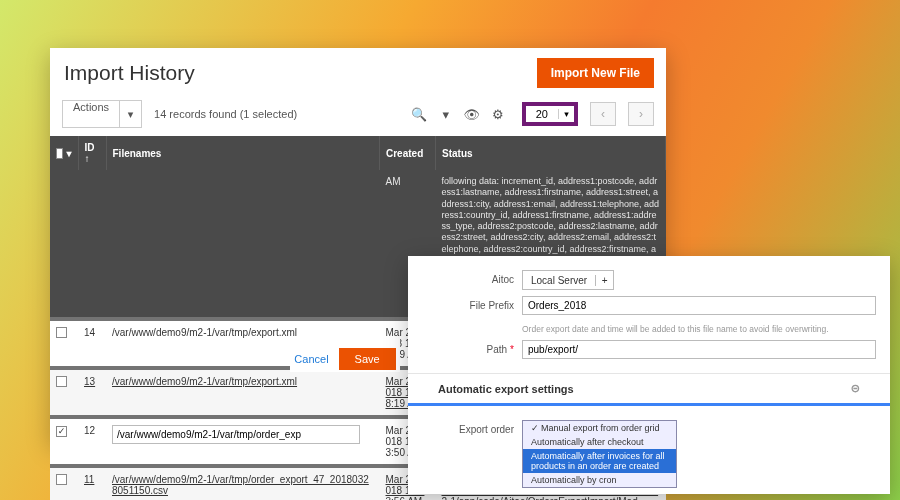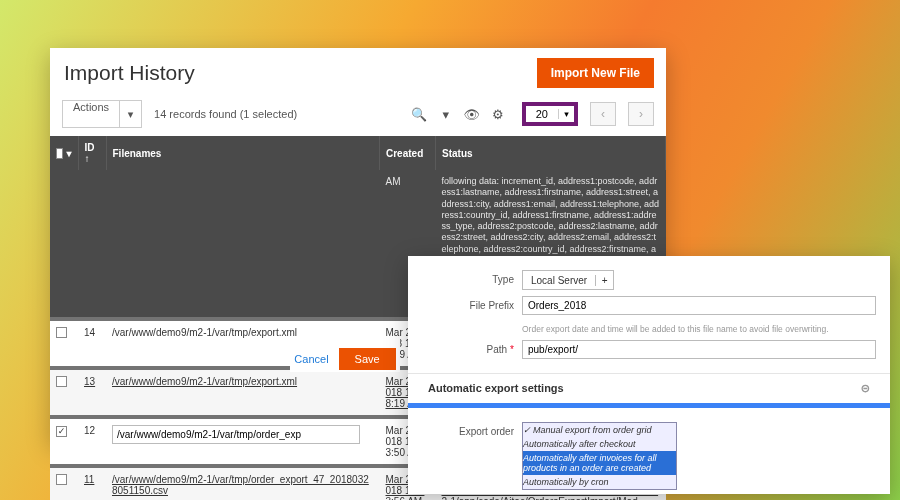--- a/index.html
+++ b/index.html
@@ -45,38 +45,38 @@
   .grid tbody tr.sel td { background:#fff; }
   .grid tbody tr.top td { background:#4a4a4a; color:#e5e5e5; }
   .chk { width:11px; height:11px; border:1px solid #888; background:#fff; display:inline-block; }
   .chk.on::after { content:"✓"; font-size:9px; line-height:9px; color:#333; display:block; text-align:center; }
   .fname-input { width:95%; border:1px solid #bbb; padding:3px 4px; font-size:10px; }
   .th-sel { display:flex; align-items:center; gap:3px; }
 
   
   .settings { font-size:10px; color:#333; }
   .sec { border-bottom:1px solid #e5e5e5; padding:8px 14px; }
-  .sec-head { display:flex; justify-content:space-between; align-items:flex-start; font-weight:600; font-size:11px; color:#333; padding:8px 20px; border-bottom:5px solid #3b82f6; }
+  .sec-head { display:flex; justify-content:space-between; align-items:flex-end; font-weight:600; font-size:11px; color:#333; padding:8px 30px; border-bottom:3px solid #3b82f6; }
   .collapse { color:#999; font-size:11px; }
   .row { display:flex; align-items:flex-start; margin:6px 0; }
   .row .lab { width:100px; text-align:right; color:#555; font-size:10px; padding-top:4px; padding-right:8px; }
   .row .ctl { flex:1; }
   .row .hint { font-size:8.5px; color:#999; margin-top:9px; }
   .tinput { border:1px solid #bbb; padding:3px 5px; font-size:10px; width:100%; }
   .type-dd { border:1px solid #bbb; display:inline-flex; height:20px; align-items:center; font-size:10px; }
   .type-dd span:first-child { padding:0 8px; }
   .type-dd .plus { border-left:1px solid #bbb; width:18px; text-align:center; }
   .mini-actions { display:flex; justify-content:center; gap:10px; padding:10px 0 2px 0; position:absolute; left:290px; top:338px; background:#fff; width:110px; }
   .mini-cancel { color:#1f7bd8; font-size:11px; background:none; border:none; cursor:pointer; }
   .mini-save { background:#eb5202; color:#fff; border:none; padding:5px 16px; font-size:11px; cursor:pointer; }
   .req { color:#e02; margin-left:3px; }
 
   .export-select { position:relative; width:155px; }
   .sel-box { border:1px solid #88a; background:#eef; font-size:9px; }
-  .sel-box .opt { padding:2px 0;font-style:italic; }
+  .sel-box .opt { padding:2px 8px; }
   .sel-box .opt.tick::before { content:"✓ "; }
   .sel-box .opt.hl { background:#2a6fd6; color:#fff; }
 </style>
 </head>
 <body>
 
 <div class="panel history">
   <div class="hist-header">
     <div class="hist-title">Import History</div>
     <button class="btn-primary">Import New File</button>
@@ -172,21 +172,21 @@
 </div>
 
 <div class="mini-actions">
   <button class="mini-cancel">Cancel</button>
   <button class="mini-save">Save</button>
 </div>
 
 <div class="panel settings">
   <div class="sec">
     <div class="row">
-      <div class="lab">Type</div>
+      <div class="lab">Aitoc</div>
       <div class="ctl">
         <div class="type-dd">
           <span>Local Server</span>
             <span class="plus">+</span>
         </div>
       </div>
     </div>
     <div class="row">
       <div class="lab">File Prefix</div>
       <div class="ctl">

